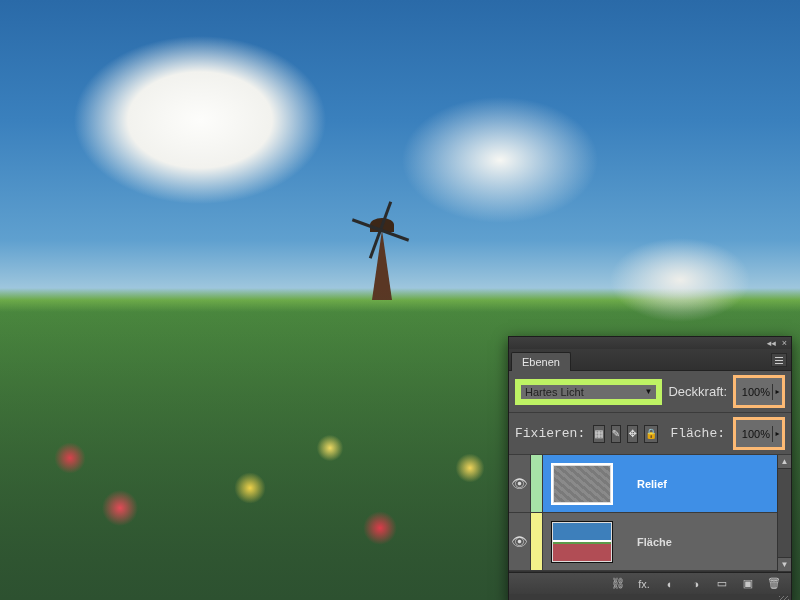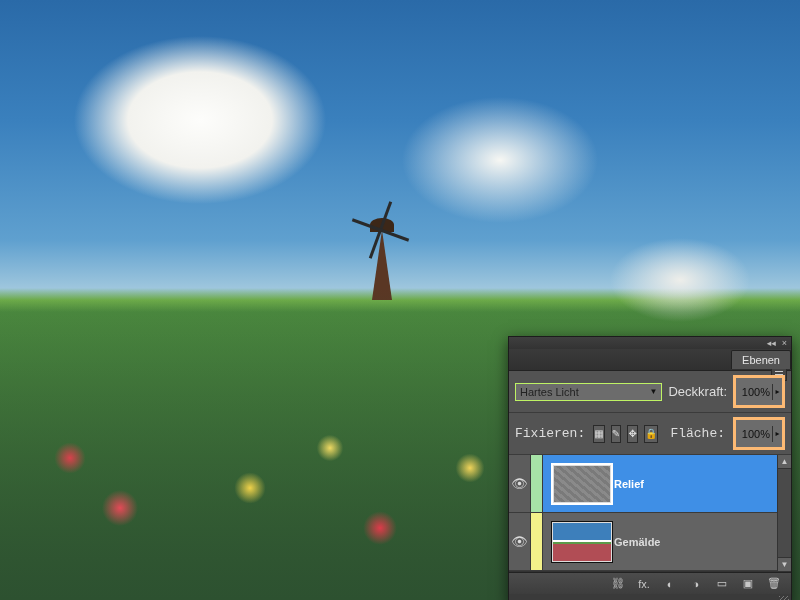--- a/index.html
+++ b/index.html
@@ -75,21 +75,20 @@
     background: linear-gradient(#3f3f3f,#333);
     display:flex; justify-content:flex-end; align-items:center;
     gap:6px; padding:0 4px;
   }
   .panel-topbar .ic { font-size:9px; color:#bbb; cursor:pointer;}
   .tabs {
     display:flex; align-items:flex-end;
     background: linear-gradient(#3a3a3a,#303030);
     padding-left:2px; height:22px;
     border-bottom:1px solid #222;
-    flex-direction:column;
   }
   .tab {
     background:#535353;
     border:1px solid #222; border-bottom:none;
     padding:3px 10px 3px 10px;
     font-size:11px; color:#e6e6e6;
     border-radius:2px 2px 0 0;
     position:relative; top:1px;
   }
   .tabs .menu {
@@ -104,21 +103,21 @@
   .row {
     display:flex; align-items:center;
     padding:4px 6px;
     border-bottom:1px solid #3b3b3b;
     gap:6px;
   }
   .blend-select {
     flex:1;
     height:18px;
     background:#6c6c6c;
-    border:1px solid #bef264;
+    border:6px solid #bef264;
     color:#222;
     font-size:11px;
     display:flex; align-items:center; justify-content:space-between;
     padding:7px 4px;
   }
   .blend-select .tri{ font-size:8px;color:#111;}
   .lbl { color:#ddd; font-size:13px;}
   .pct {
     display:flex; align-items:center;
     border:3px solid #fdba74; background:#6c6c6c;
@@ -160,21 +159,21 @@
     border-right:1px solid #3a3a3a;
     font-size:13px;
   }
   .color-col{
     width:12px; height:100%;
     border-right:1px solid #3a3a3a;
   }
   .content{
     flex:1; height:100%;
     display:flex; align-items:center;
-    padding:0 8px; gap:1px;
+    padding:0 8px; gap:24px;
     background:#636363;
   }
   .thumb{
     width:62px; height:42px;
     border:1px solid #111;
     background:#888;
     box-shadow: inset 0 0 0 1px #ddd;
   }
   .thumb.relief{
     background: repeating-linear-gradient(40deg,#7a7a7a 0 3px,#8a8a8a 3px 6px);
@@ -276,21 +275,21 @@
           <div class="content">
             <div class="thumb relief"></div>
             <span class="layer-name">Relief</span>
           </div>
         </div>
         <div class="layer">
           <div class="eye-col">👁</div>
           <div class="color-col" style="background:#f3f18a"></div>
           <div class="content">
             <div class="thumb painting"></div>
-            <span class="layer-name">Gemälde</span>
+            <span class="layer-name">Fläche</span>
           </div>
         </div>
       </div>
     <div class="scrollbar">
       <div class="btn">▲</div>
       <div class="btn bot">▼</div>
     </div>
   </div>
 
   <div class="footer">

